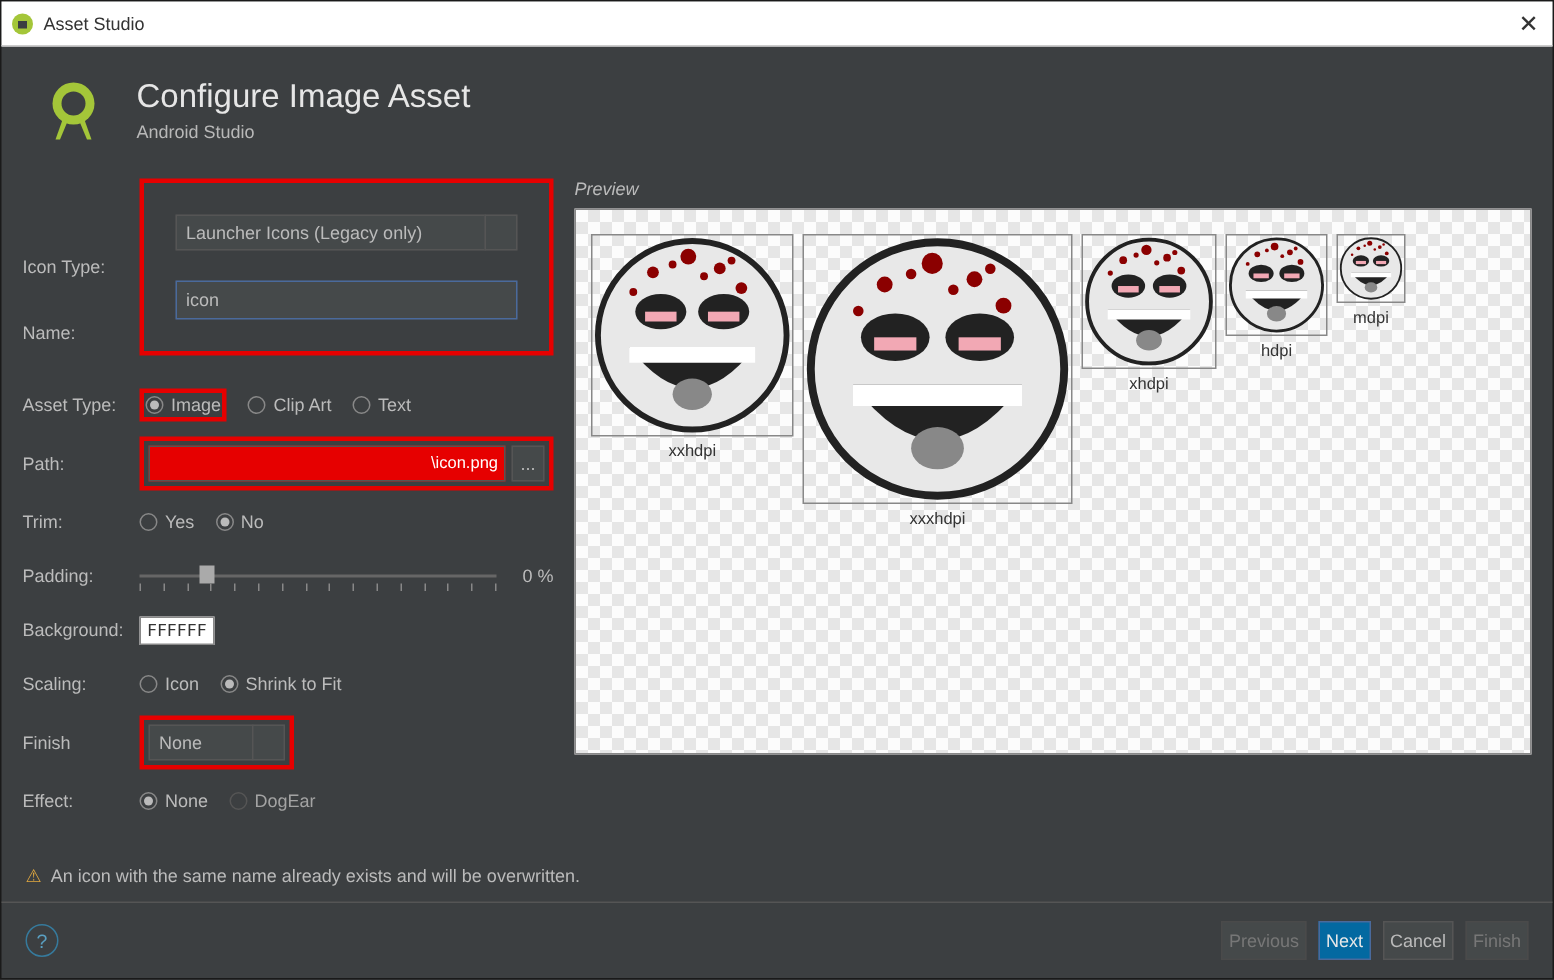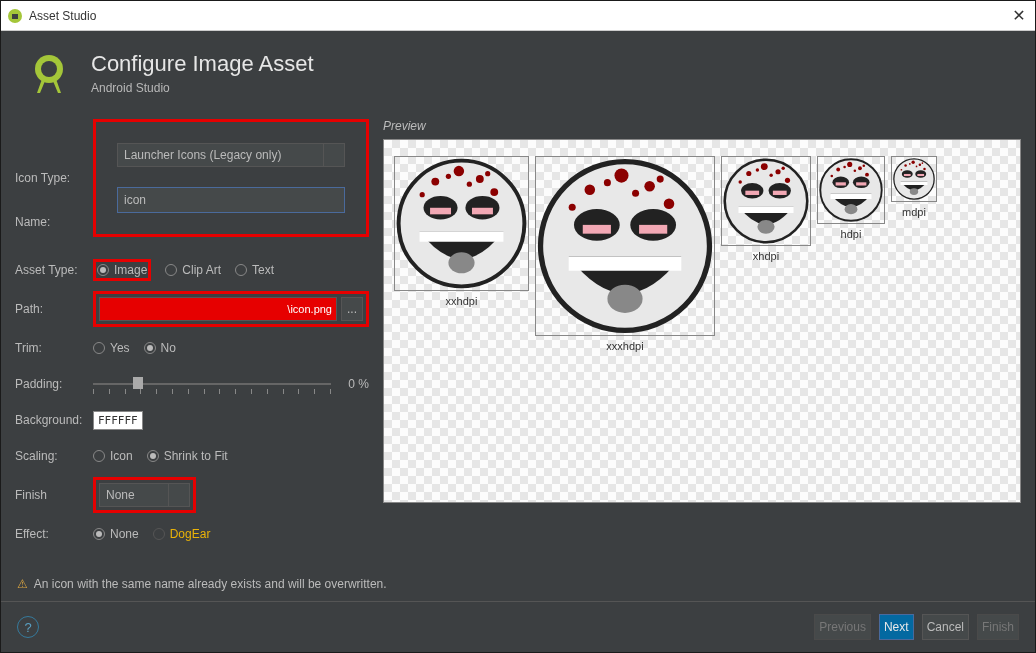--- a/index.html
+++ b/index.html
@@ -222,21 +222,21 @@
         </div>
       </div>
 
       <div class="row">
         <label class="field-label">Effect:</label>
         <div class="right-side radio-group">
           <span class="radio sel">
               <span class="dot"></span>
               <span>None</span>
             </span>
-          <span class="radio" style="color:#eab308">
+          <span class="radio" style="color:#a3a3a3">
               <span class="dot" style="border-color:#555"></span>
               <span>DogEar</span>
             </span>
         </div>
       </div>
     </div>
 
     <div class="right-col">
       <div class="preview-label">Preview</div>
       <div class="preview" id="preview-pane">

